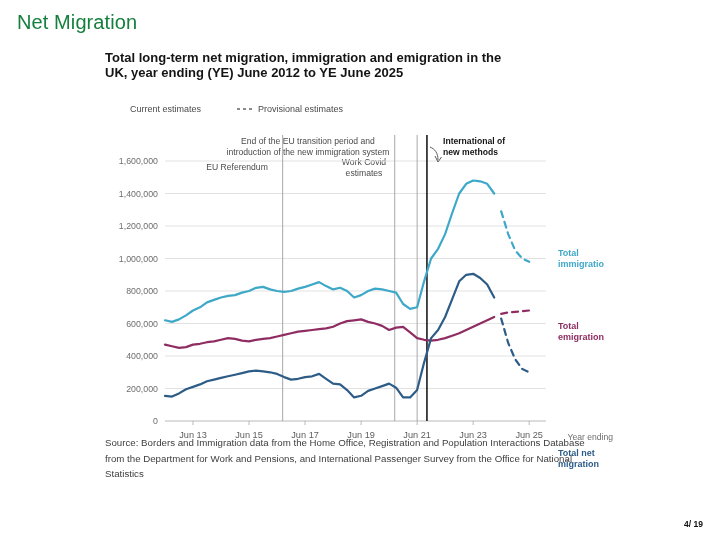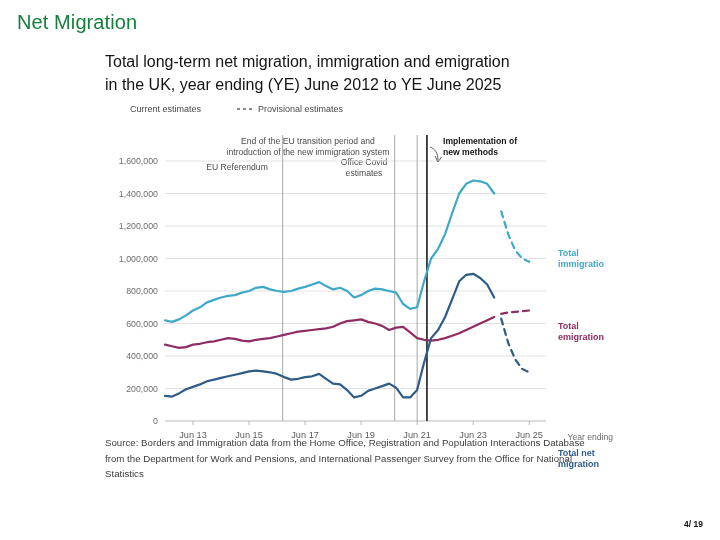--- a/index.html
+++ b/index.html
@@ -13,21 +13,21 @@
   #slide-title{
     position:absolute;left:17px;top:11px;
     font-size:20px;color:#15803d;font-weight:400;
     letter-spacing:.1px;
   }
   
   #figure{
     position:absolute;left:105px;top:50px;width:510px;height:440px;
   }
   #fig-title{
-    font-size:16px;font-weight:normal;color:#141414;line-height:23px;
+    font-size:13px;font-weight:bold;color:#141414;line-height:15px;
     width:420px;
   }
   
   #legend{
     position:absolute;left:25px;top:54px;display:flex;align-items:center;
     font-size:9px;color:#4a4a4a;
   }
   #legend .item{display:flex;align-items:center;}
   #legend .gap{width:36px;}
   .dash-swatch{display:inline-block;width:17px;height:2px;margin-right:4px;
@@ -78,30 +78,30 @@
   </div>
 
   <div id="plot">
 
     <div class="ann" style="left:88px;top:1px;width:230px;">
       <span>End of the EU transition period and</span><br>
       <span>introduction of the new immigration system</span>
     </div>
 
     <div class="ann bold" style="left:338px;top:1px;">
-      <span>Implementation of</span><br>
+      <span>International of</span><br>
       <span>new methods</span>
     </div>
 
     <div class="ann" style="left:88px;top:27px;width:88px;">
       <span>EU Referendum</span>
     </div>
 
     <div class="ann" style="left:222px;top:22px;width:74px;">
-      <span>Office Covid</span><br>
+      <span>Work Covid</span><br>
       <span>estimates</span>
     </div>
 
     <svg width="510" height="355" viewBox="0 0 510 355">
 
       <g id="gridlines">
           <line x1="60" y1="286" x2="441" y2="286" stroke="#b9b9b9" stroke-width="1"></line>
           <line x1="60" y1="253.5" x2="441" y2="253.5" stroke="#e2e2e2" stroke-width="1"></line>
           <line x1="60" y1="221" x2="441" y2="221" stroke="#e2e2e2" stroke-width="1"></line>
           <line x1="60" y1="188.5" x2="441" y2="188.5" stroke="#e2e2e2" stroke-width="1"></line>

